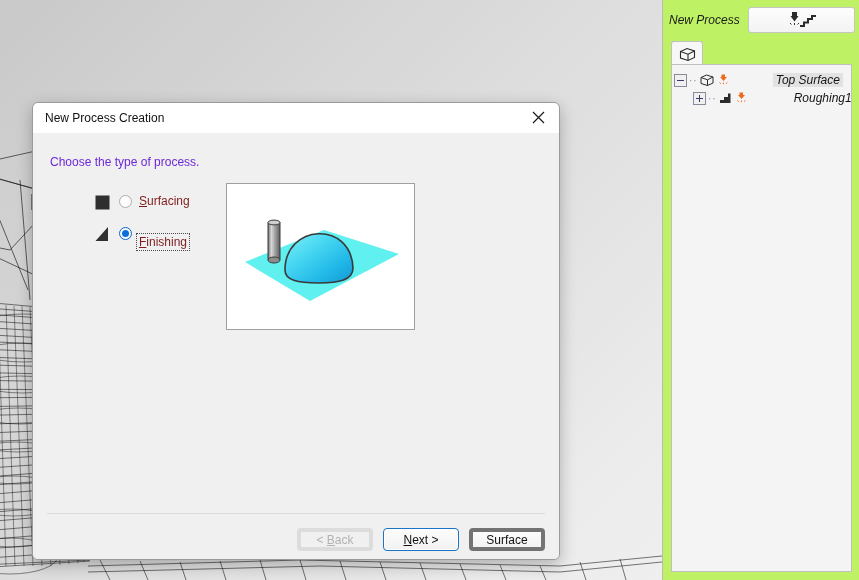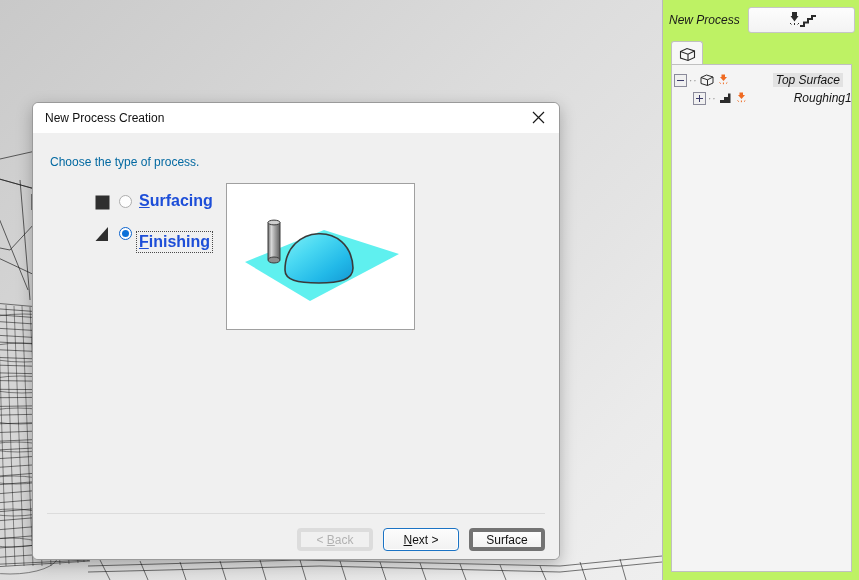--- a/index.html
+++ b/index.html
@@ -144,21 +144,21 @@
     display:flex; align-items:center; justify-content:center;
     cursor: pointer;
   }
   #dialog-body {
     position: absolute;
     left:0; right:0; top: 30px; bottom: 0;
     background: #f0f0f0;
   }
   #prompt {
     position:absolute; left: 17px; top: 22px;
-    font-size: 12px; color:#0369a1;
+    font-size: 12px; color:#6d28d9;
   }
   #options {
     position:absolute; left: 62px; top: 52px;
     width: 130px;
   }
   .option-row {
     display:flex; align-items:center;
     height: 32px;
     cursor: pointer;
   }
@@ -174,23 +174,22 @@
     cursor: pointer;
   }
   .radio.checked { border: 1px solid #0b63ce; background:#fdfdfd; }
   .radio.checked::after {
     content:''; position:absolute;
     left: 2px; top: 2px; width: 7px; height: 7px;
     border-radius:50%;
     background:#0b70d8;
   }
   .opt-label {
-    font-size: 16px; color:#1d4ed8;
+    font-size: 12px; color:#7f1d1d;
     padding: 1px 2px;
-    font-weight: bold;
   }
   .opt-label u { text-decoration: underline; }
   .opt-label.focused { outline: 1px dotted #4a4a4a; margin-top: 18px; }
 
   #preview {
     position:absolute;
     left: 193px; top: 182px - 132px;
     width: 189px; height: 147px;
     background: #ffffff;
     border: 1px solid #a0a0a0;

